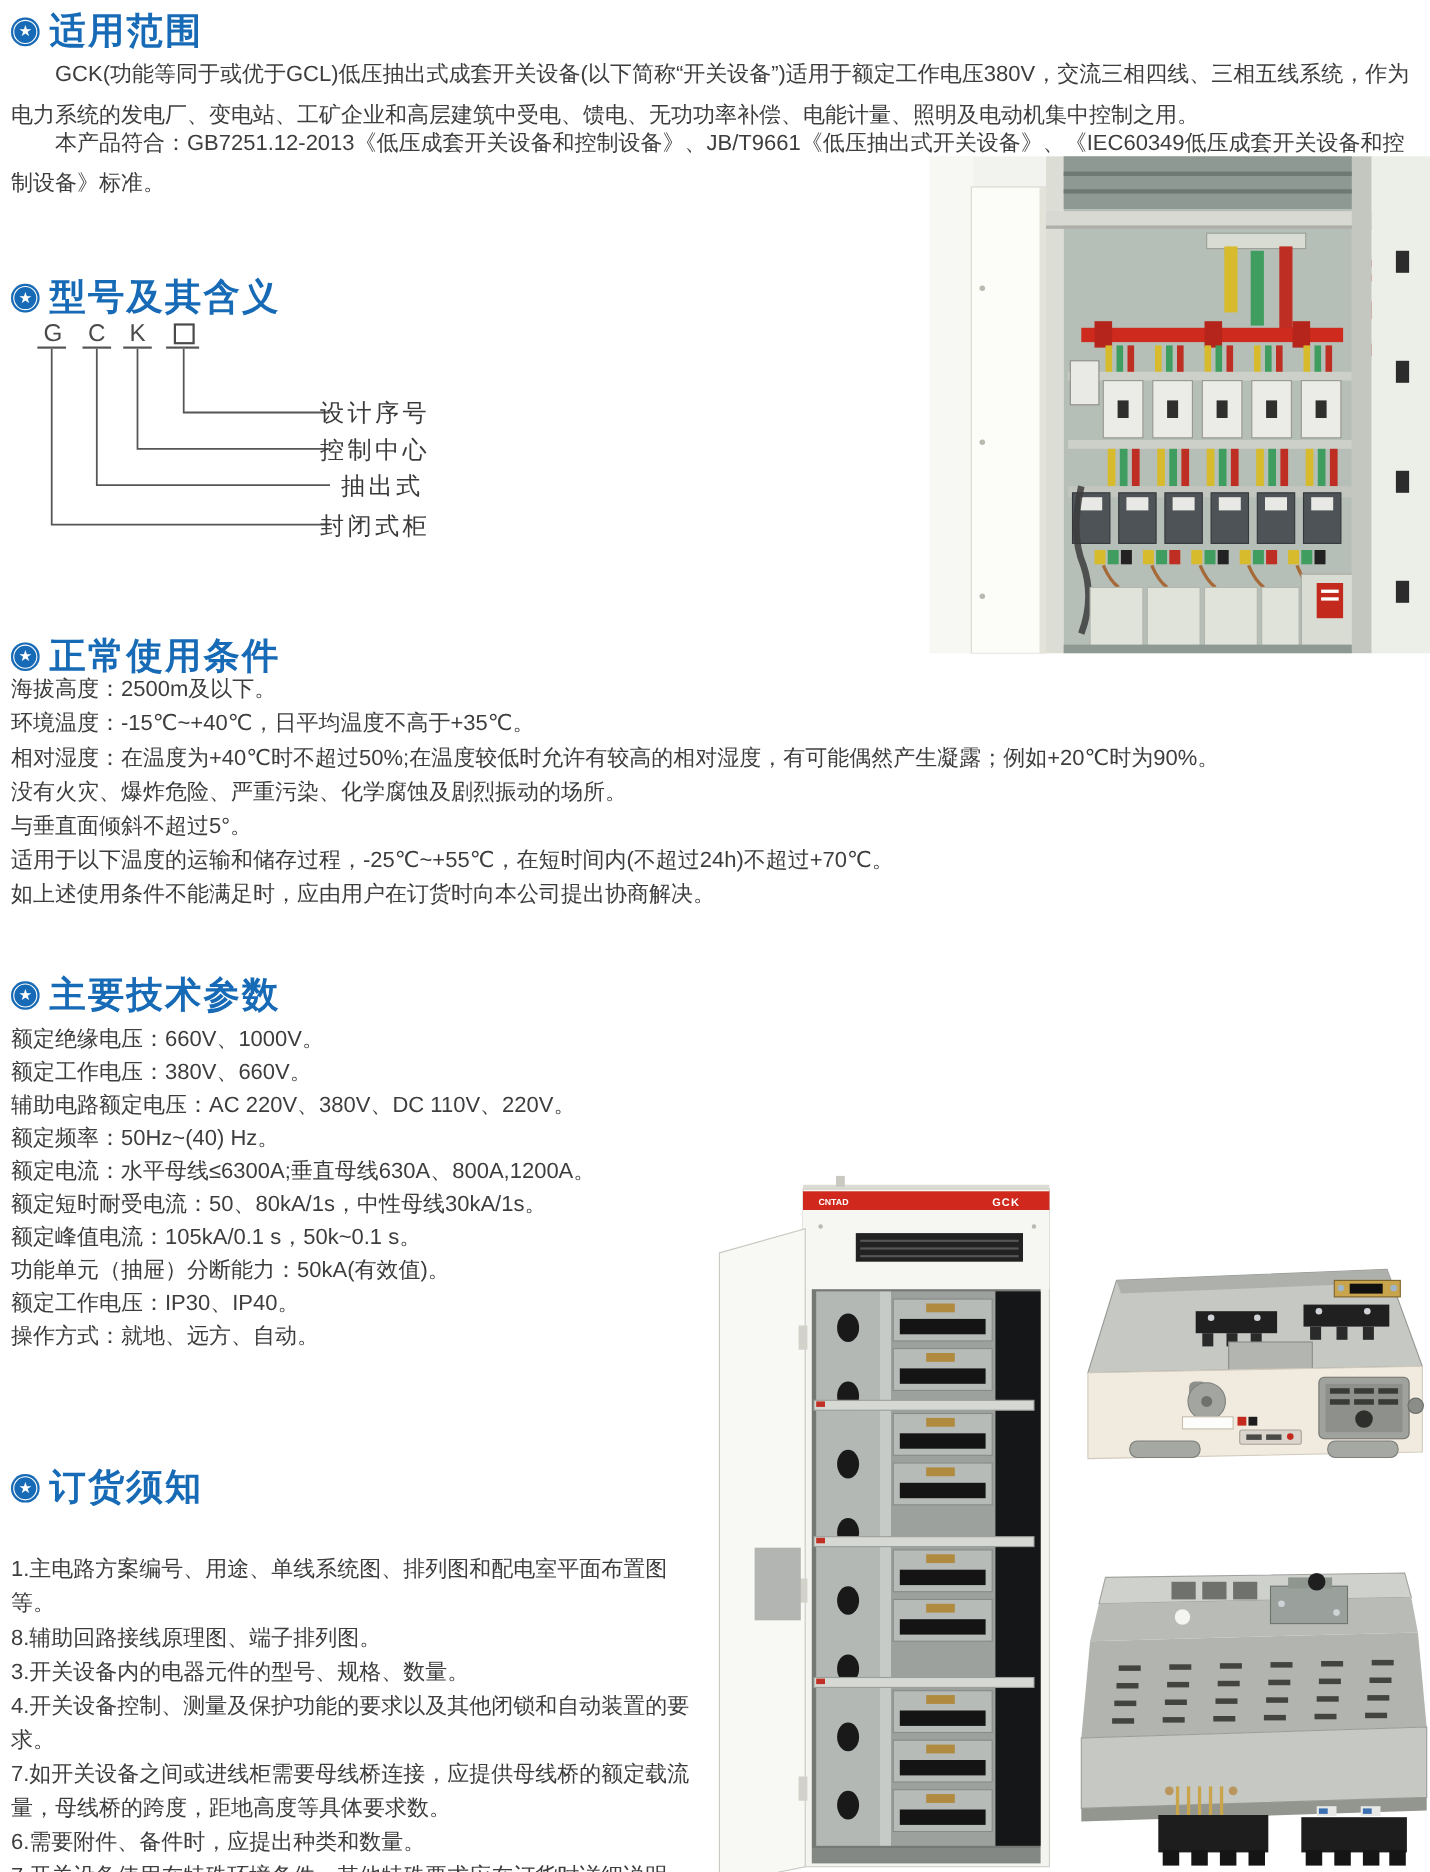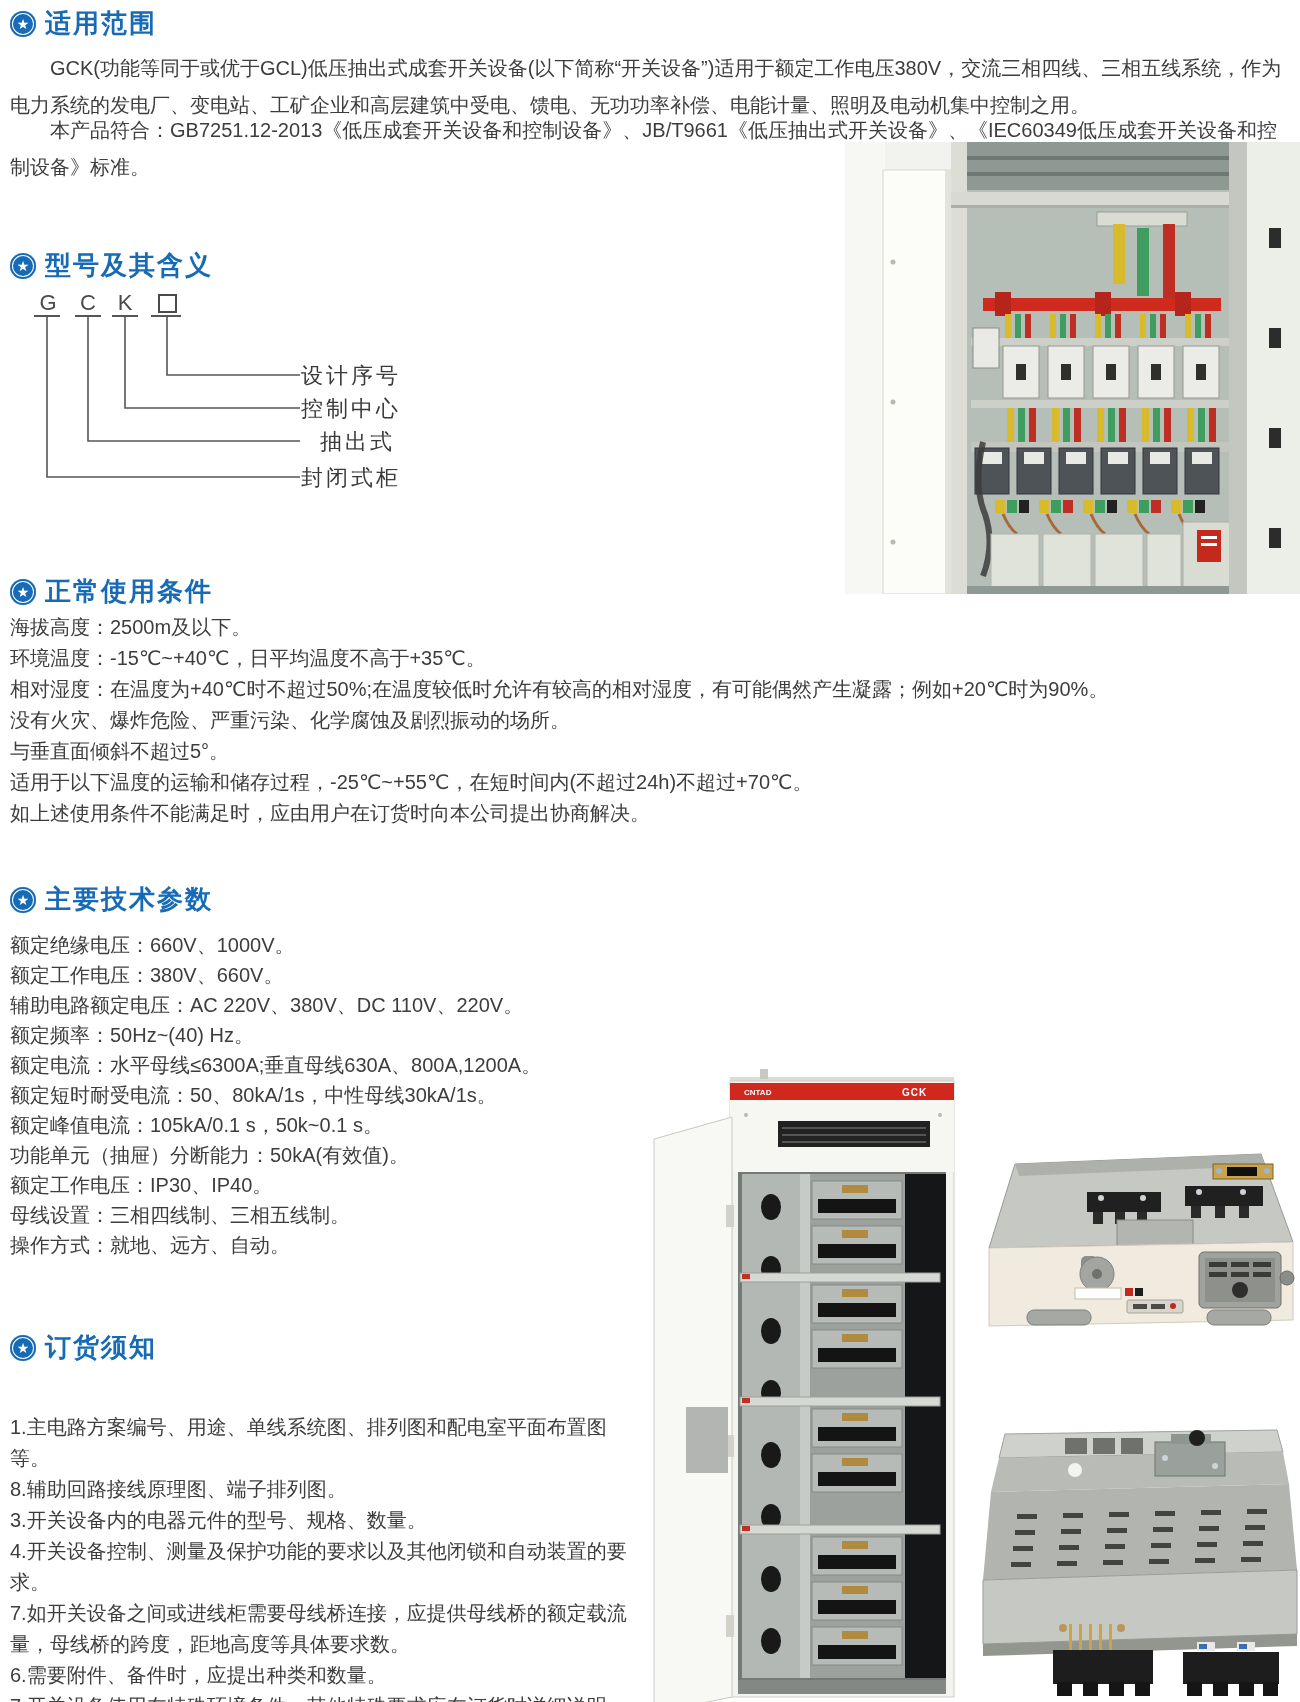--- a/index.html
+++ b/index.html
@@ -2,32 +2,32 @@
 <html><head>
 <meta charset="utf-8">
 <style>
   html,body{margin:0;padding:0;background:#ffffff;}
   body{font-family:"Liberation Sans","DejaVu Sans",sans-serif;color:#3d3d3d;}
   .page{position:relative;width:1300px;height:1702px;background:#fff;overflow:hidden;}
   .heading{position:absolute;left:10px;display:flex;align-items:center;gap:9px;}
   .hicon{width:26px;height:26px;border-radius:50%;background:#176ab5;color:#fff;
          display:inline-flex;align-items:center;justify-content:center;font-size:14px;
          box-shadow:inset 0 0 0 2px #176ab5, inset 0 0 0 3px #ffffff;}
-  .htext{color:#176ab5;font-size:26px;font-weight:bold;letter-spacing:2px;}
+  .htext{color:#176ab5;font-size:33px;font-weight:bold;letter-spacing:2px;}
   .para{position:absolute;left:10px;width:1280px;font-size:20px;line-height:37px;margin:0;}
   .indent{text-indent:2em;}
   .tlist{position:absolute;left:10px;}
   .tlist .tline{font-size:20px;}
   .lh31 .tline{line-height:31px;}
   .lh30 .tline{line-height:30px;}
   .model-diagram{position:absolute;left:0;top:270px;width:480px;height:225px;}
   .mletter{position:absolute;top:20px;width:30px;text-align:center;font-size:22px;color:#4a4a4a;}
   .msquare{position:absolute;top:24px;left:158px;width:15px;height:15px;border:2px solid #4a4a4a;background:#fff;}
   .munder{position:absolute;top:45px;height:2px;background:#555;}
-  .mlabel{position:absolute;left:301px;font-size:22px;color:#3a3a3a;letter-spacing:3px;}
+  .mlabel{position:absolute;left:291px;font-size:22px;color:#3a3a3a;letter-spacing:3px;}
   .photo{position:absolute;}
 </style>
 </head>
 <body>
 
 <div class="page">
 
   <div class="heading" style="top:6px;">
     <span class="hicon">★</span>
     <span class="htext">适用范围</span>
@@ -221,21 +221,20 @@
   <div class="tlist lh30" style="top:930px;width:1280px;">
     <div class="tline">额定绝缘电压：660V、1000V。</div>
     <div class="tline">额定工作电压：380V、660V。</div>
     <div class="tline">辅助电路额定电压：AC 220V、380V、DC 110V、220V。</div>
     <div class="tline">额定频率：50Hz~(40) Hz。</div>
     <div class="tline">额定电流：水平母线≤6300A;垂直母线630A、800A,1200A。</div>
     <div class="tline">额定短时耐受电流：50、80kA/1s，中性母线30kA/1s。</div>
     <div class="tline">额定峰值电流：105kA/0.1 s，50k~0.1 s。</div>
     <div class="tline">功能单元（抽屉）分断能力：50kA(有效值)。</div>
     <div class="tline">额定工作电压：IP30、IP40。</div>
-    <div class="tline">母线设置：三相四线制、三相五线制。</div>
     <div class="tline">操作方式：就地、远方、自动。</div>
   </div>
 
   <div class="heading" style="top:1330px;">
     <span class="hicon">★</span>
     <span class="htext">订货须知</span>
   </div>
   <div class="tlist lh31" style="top:1380px;width:622px;margin-top:32px;">
     <div class="tline">1.主电路方案编号、用途、单线系统图、排列图和配电室平面布置图等。</div>
     <div class="tline">8.辅助回路接线原理图、端子排列图。</div>

